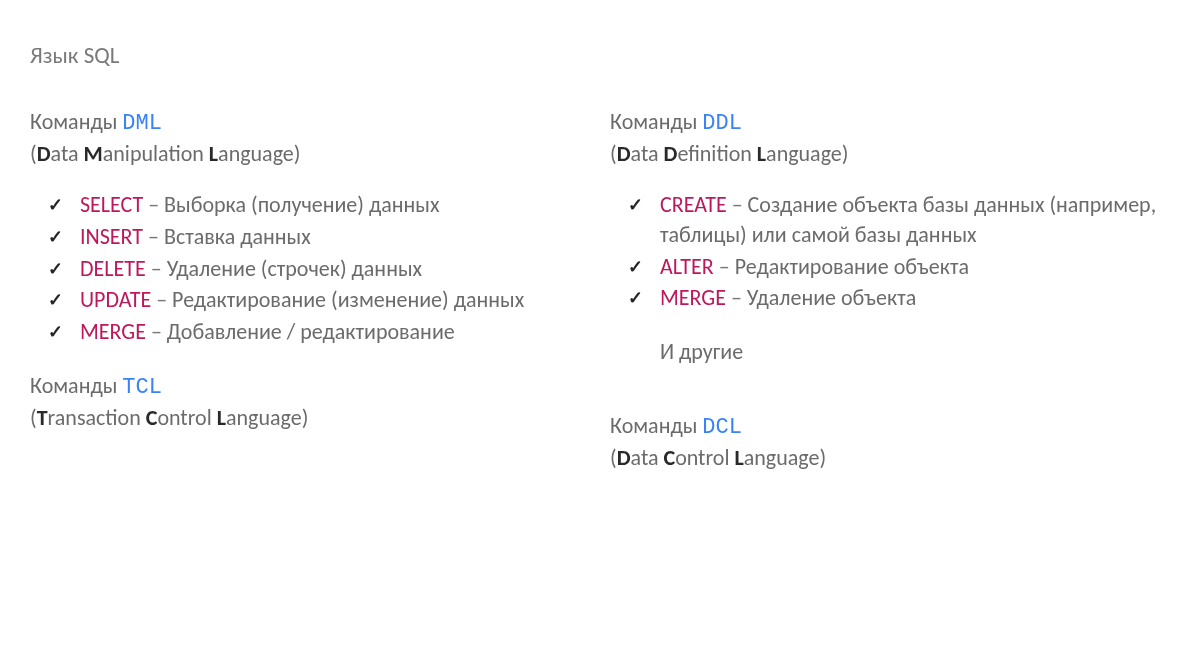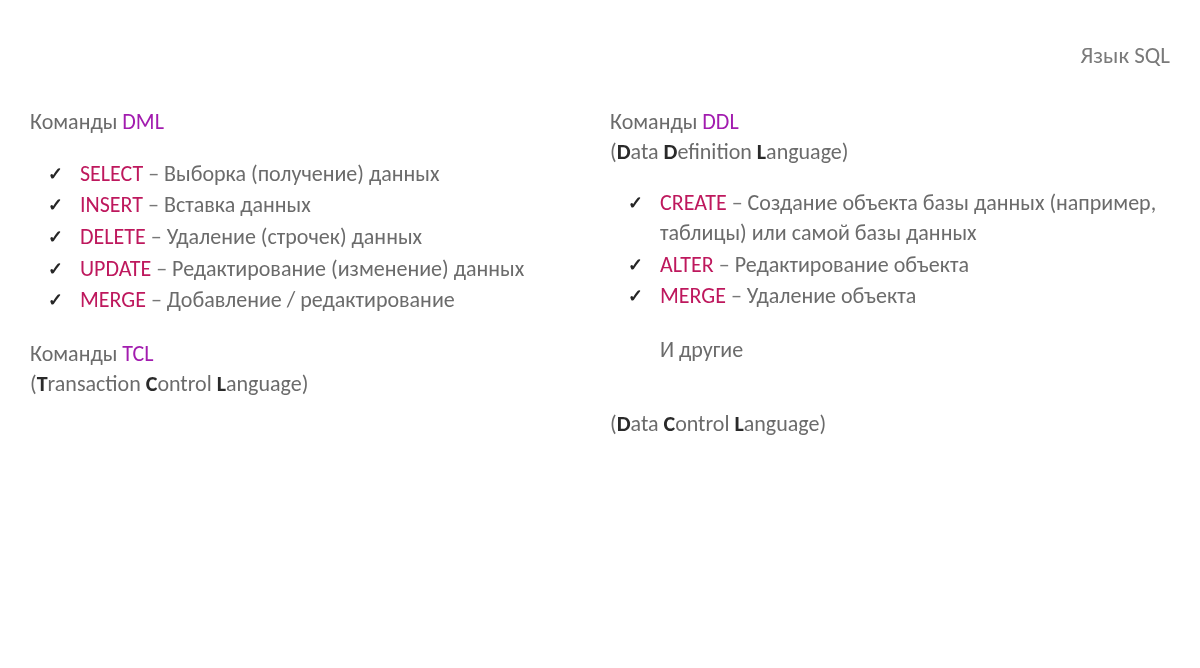--- a/index.html
+++ b/index.html
@@ -14,39 +14,39 @@
       height: 668px;
       padding: 40px 30px 20px 30px;
       color: #595959;
       font-size: 22px;
       line-height: 1.35;
     }
     .title {
       font-size: 23px;
       color: #7a7a7a;
       margin-bottom: 36px;
-      text-align: right;
     }
     .columns {
       display: flex;
       gap: 20px;
     }
     .col {
       flex: 1;
       min-width: 0;
     }
     .section-header {
       margin-bottom: 8px;
     }
     .section-header .line1 {
       color: #6b6b6b;
       font-size: 22px;
     }
     .section-header .line1 .abbr {
-      color: #a21caf;
+      color: #3b82f6;
+      font-family: Liberation Mono, monospace;
     }
     .section-header .line2 {
       color: #6b6b6b;
       font-size: 22px;
     }
     .section-header .line2 .boldchar {
       color: #2a2a2a;
       font-weight: 700;
     }
     ul.cmdlist {
@@ -90,20 +90,23 @@
 
 <div class="title">Язык SQL</div>
 
 <div class="columns">
 
   <div class="col">
     <div class="section-header">
       <div class="line1">
         <span>Команды </span><span class="abbr">DML</span>
       </div>
+      <div class="line2">
+        <span>(</span><span class="boldchar">D</span><span>ata </span><span class="boldchar">M</span><span>anipulation </span><span class="boldchar">L</span><span>anguage)</span>
+      </div>
     </div>
 
     <ul class="cmdlist">
       <li>
         <span class="cmd">SELECT</span><span class="dash"> – </span><span class="desc">Выборка (получение) данных</span>
       </li>
       <li>
         <span class="cmd">INSERT</span><span class="dash"> – </span><span class="desc">Вставка данных</span>
       </li>
       <li>
@@ -145,19 +148,22 @@
         <span class="cmd">ALTER</span><span class="dash"> – </span><span class="desc">Редактирование объекта</span>
       </li>
       <li>
         <span class="cmd">MERGE</span><span class="dash"> – </span><span class="desc">Удаление объекта</span>
       </li>
     </ul>
 
     <div class="other-note">И другие</div>
 
     <div class="section-header" style="margin-top:44px">
+      <div class="line1">
+        <span>Команды </span><span class="abbr">DCL</span>
+      </div>
       <div class="line2">
         <span>(</span><span class="boldchar">D</span><span>ata </span><span class="boldchar">C</span><span>ontrol </span><span class="boldchar">L</span><span>anguage)</span>
       </div>
     </div>
   </div>
 
 </div>
 
 </body></html>

